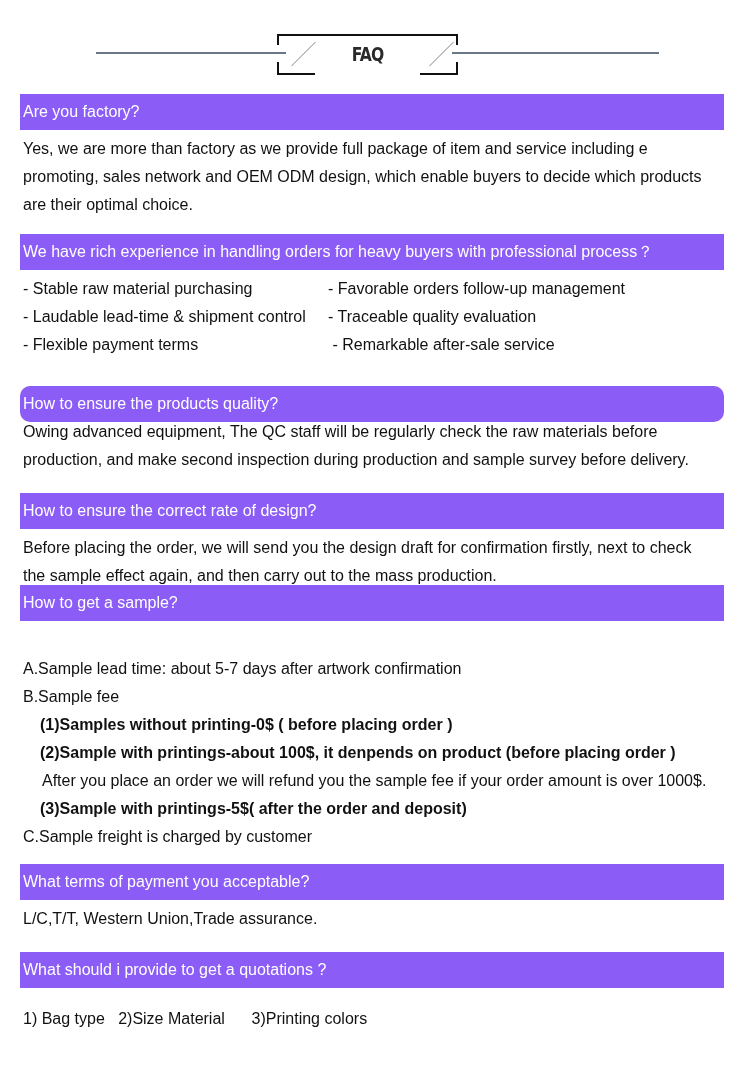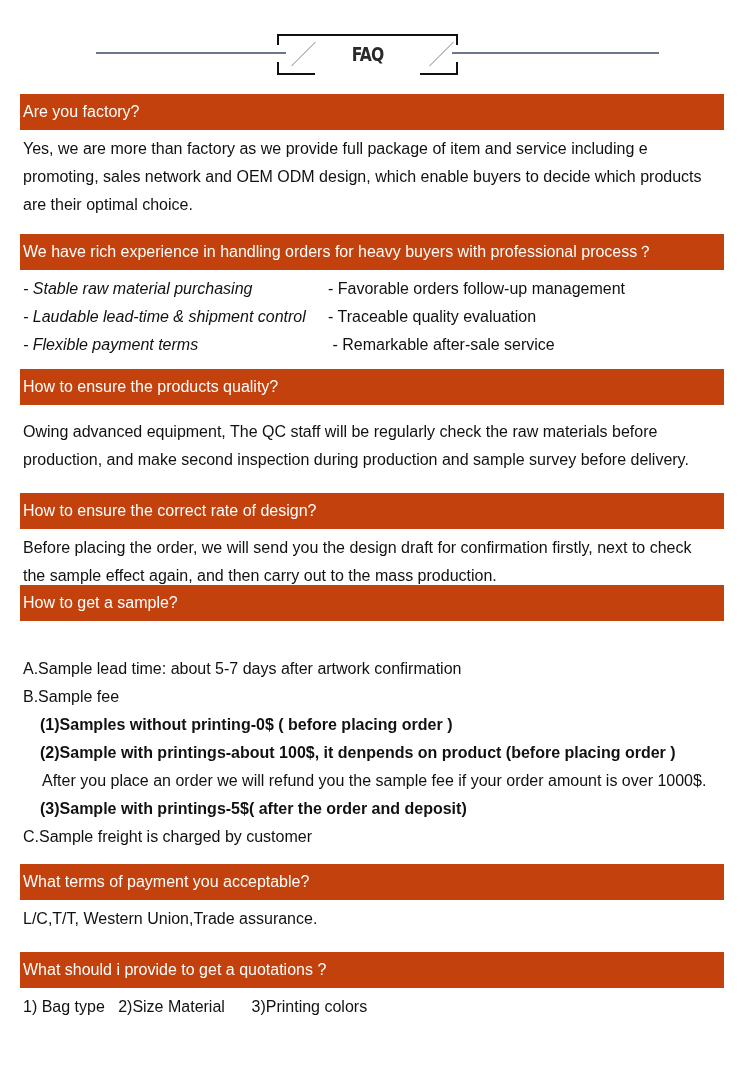--- a/index.html
+++ b/index.html
@@ -64,44 +64,44 @@
       color: #2a2a2a;
       letter-spacing: -1px;
       transform: scaleX(0.82);
     }
     
     .section-header {
       position: absolute;
       left: 20px;
       width: 704px;
       height: 36px;
-      background: #c2410c;
+      background: #8b5cf6;
       color: #ffffff;
       font-size: 16px;
       line-height: 36px;
       padding-left: 3px;
       box-sizing: border-box;
       white-space: nowrap;
     }
     .body-text {
       position: absolute;
       left: 23px;
       width: 700px;
       font-size: 16px;
       line-height: 28px;
       color: #111111;
     }
     .line { white-space: nowrap; height: 28px; }
     .two-col { position: absolute; left: 23px; width: 700px; font-size: 16px; line-height: 28px; }
     .two-col .row { position: relative; height: 28px; white-space: nowrap; }
-    .two-col .c1 { position: absolute; left: 0; font-style: italic; }
+    .two-col .c1 { position: absolute; left: 0; }
     .two-col .c2 { position: absolute; left: 305px; }
     .indent { padding-left: 17px; font-weight: bold; }
     .indent2 { padding-left: 19px; }
-    .quote-row { white-space: pre; }
+    .quote-row { white-space: pre; margin-top: 12px; }
   </style>
 </head>
 <body>
 
 <div class="title-wrap">
   <div class="title-line left"></div>
   <div class="title-line right"></div>
   <div class="title-box">
     <div class="tb-top"></div>
     <div class="tb-l1"></div>
@@ -132,21 +132,21 @@
   <div class="row">
     <span class="c1">- Laudable lead-time &amp; shipment control</span>
     <span class="c2">- Traceable quality evaluation</span>
   </div>
   <div class="row">
     <span class="c1">- Flexible payment terms</span>
     <span class="c2" style="white-space:pre;"> - Remarkable after-sale service</span>
   </div>
 </div>
 
-<div class="section-header" style="top:369px;">How to ensure the products quality?</div>
+<div class="section-header" style="top:386px;border-radius:10px;">How to ensure the products quality?</div>
 <div class="body-text" style="top:418px;">
   <div class="line">Owing advanced equipment, The QC staff will be regularly check the raw materials before</div>
   <div class="line">production, and make second inspection during production and sample survey before delivery.</div>
 </div>
 
 <div class="section-header" style="top:493px;">How to ensure the correct rate of design?</div>
 <div class="body-text" style="top:534px;">
   <div class="line">Before placing the order, we will send you the design draft for confirmation firstly, next to check</div>
   <div class="line">the sample effect again, and then carry out to the mass production.</div>
 </div>

